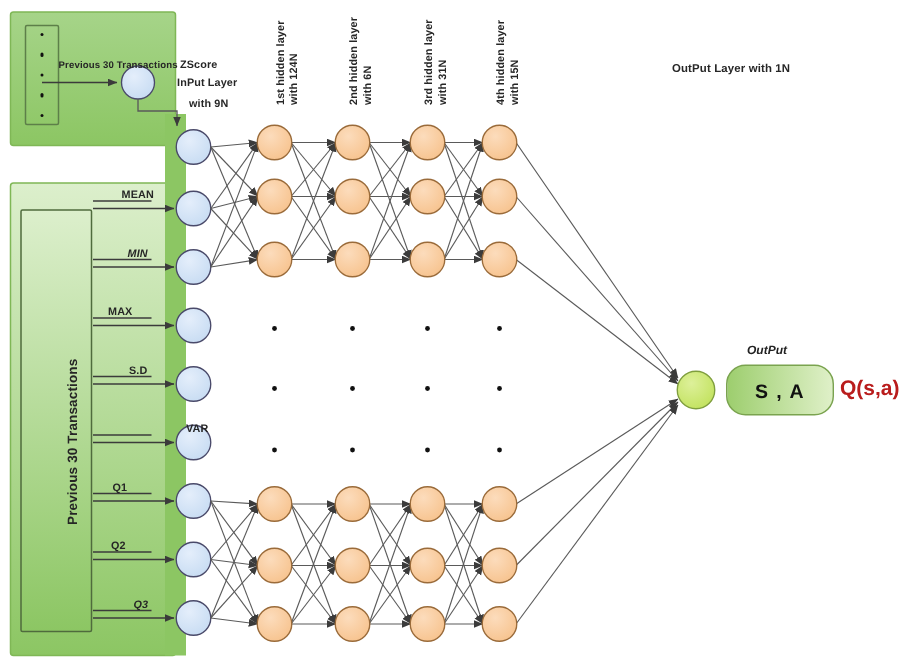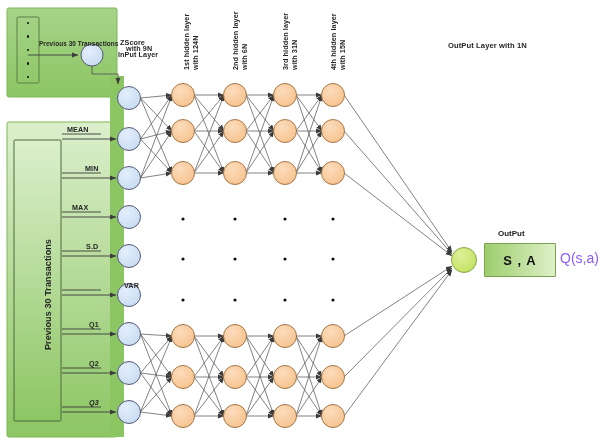--- a/index.html
+++ b/index.html
@@ -9,24 +9,24 @@
   svg.layer{position:absolute;left:0;top:0;width:600px;height:444px;}
   .lbl{position:absolute;font-size:7.2px;font-weight:bold;color:#262626;
        letter-spacing:.1px;line-height:1.25;white-space:nowrap;}
   .rot{transform:rotate(-90deg);transform-origin:left top;text-align:left;}
   .ctr{text-align:right;}
   .vdots{position:absolute;display:flex;flex-direction:column;
          align-items:center;justify-content:space-between;}
   .vdots i{display:block;width:2.4px;height:2.4px;border-radius:50%;background:#111;}
   .sa-box{position:absolute;display:flex;align-items:center;justify-content:center;
           font-size:13px;font-weight:bold;letter-spacing:1px;color:#111;
-          border:1px solid #7aa34f;border-radius:1px;
+          border:1px solid #7aa34f;border-radius:13px;
           background:linear-gradient(to right,#9dce6e,#dff0c8);}
-  .qsa{position:absolute;font-size:14px;font-weight:normal;color:#8b5cf6;white-space:nowrap;}
-  .outlbl{position:absolute;font-size:8px;font-weight:bold;color:#222;}
+  .qsa{position:absolute;font-size:14px;font-weight:bold;color:#b91c1c;white-space:nowrap;}
+  .outlbl{position:absolute;font-size:8px;font-weight:bold;color:#222;font-style:italic;}
 </style>
 </head>
 <body>
 
 <div id="canvas">
 
   <svg class="layer" viewBox="0 0 600 444">
     <defs>
       <marker id="ah" markerWidth="7" markerHeight="7" refX="6.2" refY="2.6" orient="auto" markerUnits="userSpaceOnUse">
         <path d="M0,0 L6.4,2.6 L0,5.2 z" fill="#3b3b3b"></path>
@@ -261,42 +261,42 @@
       <i></i>
       <i></i>
   </div>
 
   <div class="lbl" style="left:39px;top:40px;font-size:6.4px;">Previous 30 Transactions</div>
 
   <div class="lbl rot" style="left:43px;top:350px;font-size:9px;">Previous 30 Transactions</div>
 
   <div class="lbl" style="left:120px;top:38px;">ZScore</div>
   <div class="lbl ctr" style="left:118px;top:50px;">InPut Layer</div>
-  <div class="lbl ctr" style="left:126px;top:44px;">with 9N</div>
+  <div class="lbl ctr" style="left:126px;top:64px;">with 9N</div>
 
   <div class="lbl rot" style="left:182px;top:70px;">1st hidden layer</div>
   <div class="lbl rot" style="left:191px;top:70px;">with 124N</div>
 
   <div class="lbl rot" style="left:231px;top:70px;">2nd hidden layer</div>
   <div class="lbl rot" style="left:240px;top:70px;">with 6N</div>
 
   <div class="lbl rot" style="left:281px;top:70px;">3rd hidden layer</div>
   <div class="lbl rot" style="left:290px;top:70px;">with 31N</div>
 
   <div class="lbl rot" style="left:329px;top:70px;">4th hidden layer</div>
   <div class="lbl rot" style="left:338px;top:70px;">with 15N</div>
 
   <div class="lbl" style="left:448px;top:41px;font-size:7.6px;">OutPut Layer with 1N</div>
 
-  <div class="lbl" style="left:67px;top:125px;text-align:right;">MEAN</div>
-  <div class="lbl" style="left:85px;top:164px;">MIN</div>
+  <div class="lbl" style="left:81px;top:125px;text-align:right;">MEAN</div>
+  <div class="lbl" style="left:85px;top:164px;font-style:italic;">MIN</div>
   <div class="lbl" style="left:72px;top:203px;">MAX</div>
   <div class="lbl" style="left:86px;top:242px;">S.D</div>
   <div class="lbl" style="left:84px;top:281px;margin-left:40px;">VAR</div>
-  <div class="lbl" style="left:89px;top:320px;">Q1</div>
-  <div class="lbl" style="left:89px;top:359px;">Q2</div>
+  <div class="lbl" style="left:75px;top:320px;">Q1</div>
+  <div class="lbl" style="left:74px;top:359px;">Q2</div>
   <div class="lbl" style="left:89px;top:398px;font-style:italic;">Q3</div>
 
   <div class="outlbl" style="left:498px;top:229px;">OutPut</div>
   <div class="sa-box" style="left:484px;top:243px;width:70px;height:32px;">S , A</div>
   <div class="qsa" style="left:560px;top:250px;">Q(s,a)</div>
 
 </div>
 
 </body></html>

